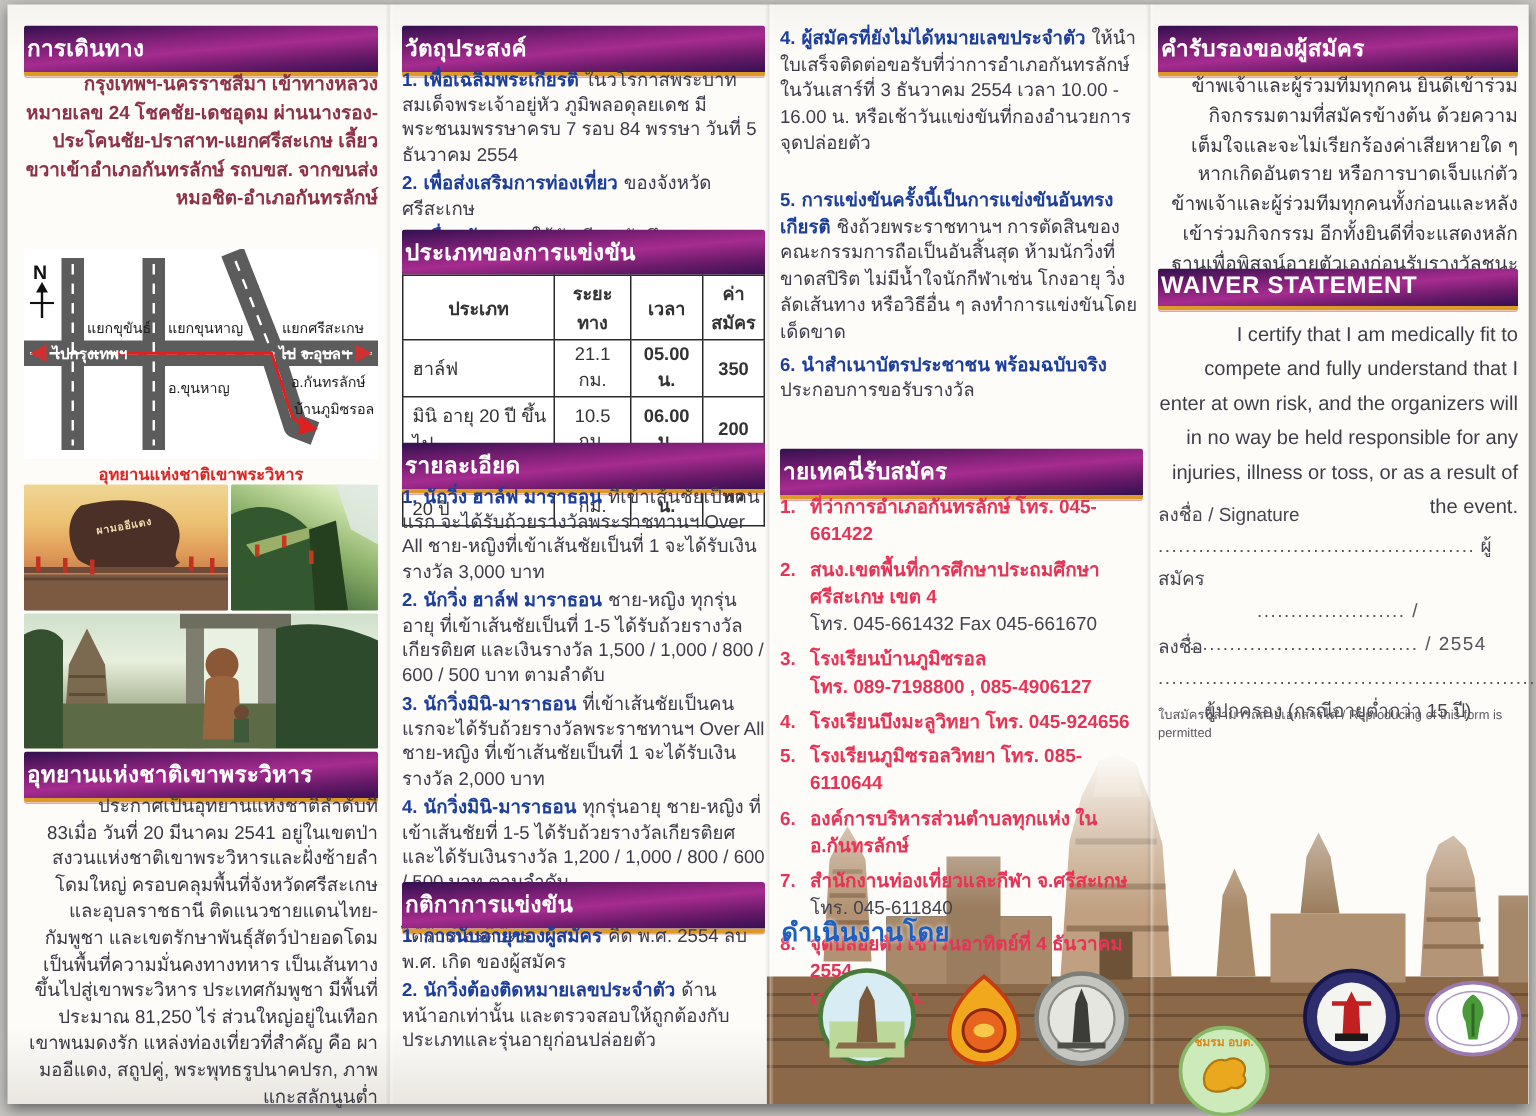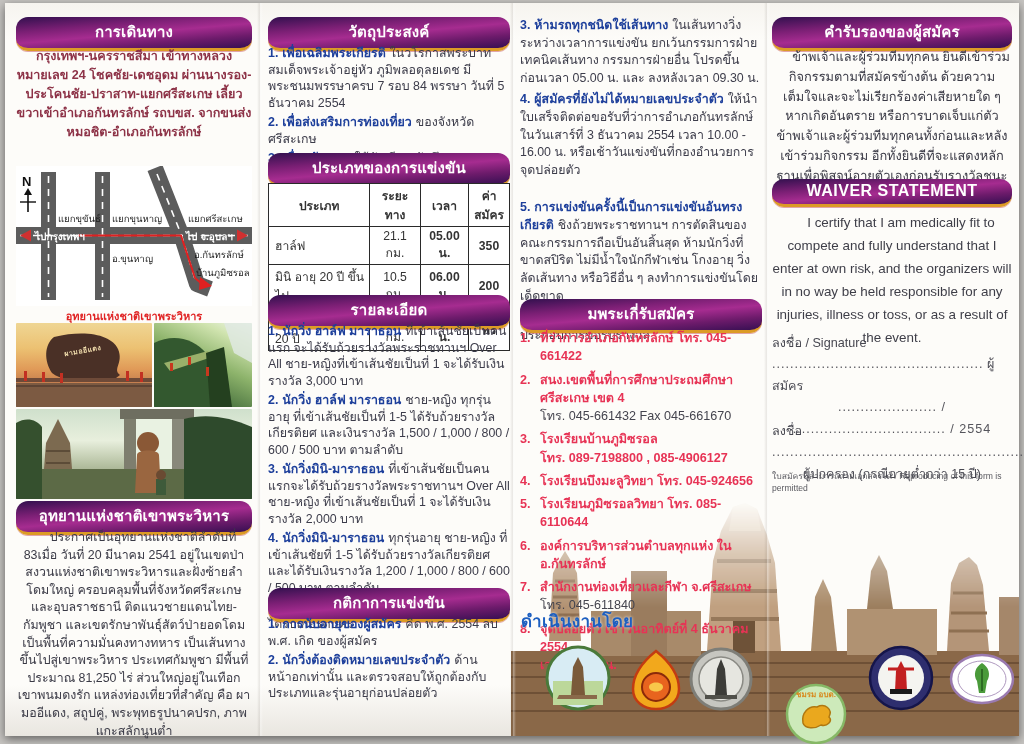--- a/index.html
+++ b/index.html
@@ -15,28 +15,28 @@
     box-shadow:0 3px 9px rgba(0,0,0,.5);
   }
   .panel{position:absolute;top:0;height:733px;z-index:2}
   #p1{left:9px;width:240px}
   #p2{left:261px;width:246px}
   #p3{left:513px;width:246px}
   #p4{left:765px;width:244px}
   .sec{position:absolute;left:2px;right:2px}
   .hdr{
     background:linear-gradient(175deg,#31104e 0%,#7a1f74 30%,#a62c90 52%,#6d1b6b 75%,#360f52 100%);
-    color:#fff;text-align:center;font-weight:bold;font-size:15px;
-    padding:3px 2px 4px;border-radius:12px;
+    color:#fff;font-weight:bold;font-size:15px;
+    padding:3px 2px 4px;border-radius:2px;
     border-bottom:3px solid #dc9b26;
     box-shadow:0 1px 0 rgba(190,60,70,.45);
     letter-spacing:.2px;white-space:nowrap;overflow:hidden;
   }
   .hdr.small{font-size:10.6px;padding:4px 1px 5px;letter-spacing:-.2px}
-  .body-txt{font-size:12.6px;line-height:1.5;color:#3a3a46;text-align:center}
+  .body-txt{font-size:12.6px;line-height:1.5;color:#3a3a46;text-align:right}
   .maroon{color:#8d3247}
   .indent{text-indent:18px}
   .li{font-size:12.4px;line-height:1.33;color:#3c3c4a;margin-bottom:3px}
   .li .num,.li .lead{color:#1d3f9b;font-weight:bold;margin-right:4px}
   .dest{color:#e02424;font-weight:bold;font-size:11px;text-align:center}
   
   table.race{width:100%;border-collapse:collapse;background:#fff}
   table.race th,table.race td{
     border:1.4px solid #2a2a2a;font-size:12.2px;color:#333;
     padding:2px 3px;text-align:center;height:20px;
@@ -243,27 +243,26 @@
 
     <div class="sec hdr" style="top:585px">กติกาการแข่งขัน</div>
     <div class="sec" style="top:613px">
       <div class="li"><span class="num">1.</span><span class="lead">การนับอายุของผู้สมัคร</span><span>คิด พ.ศ. 2554 ลบ พ.ศ. เกิด ของผู้สมัคร</span></div>
       <div class="li"><span class="num">2.</span><span class="lead">นักวิ่งต้องติดหมายเลขประจำตัว</span><span>ด้านหน้าอกเท่านั้น และตรวจสอบให้ถูกต้องกับประเภทและรุ่นอายุก่อนปล่อยตัว</span></div>
     </div>
   </div>
 
   <div class="panel" id="p3">
     <div class="sec" style="top:14px">
-      <div class="li" style="line-height:1.42;margin-bottom:4px"><span class="num">3.</span><span class="lead">ห้ามรถทุกชนิดใช้เส้นทาง</span><span>ในเส้นทางวิ่งระหว่างเวลาการแข่งขัน ยกเว้นกรรมการฝ่ายเทคนิคเส้นทาง กรรมการฝ่ายอื่น โปรดขึ้นก่อนเวลา 05.00 น. และ ลงหลังเวลา 09.30 น.</span></div>
       <div class="li" style="line-height:1.42;margin-bottom:20px"><span class="num">4.</span><span class="lead">ผู้สมัครที่ยังไม่ได้หมายเลขประจำตัว</span><span>ให้นำใบเสร็จติดต่อขอรับที่ว่าการอำเภอกันทรลักษ์ ในวันเสาร์ที่ 3 ธันวาคม 2554 เวลา 10.00 - 16.00 น. หรือเช้าวันแข่งขันที่กองอำนวยการจุดปล่อยตัว</span></div>
       <div class="li" style="line-height:1.42;margin-bottom:4px"><span class="num">5.</span><span class="lead">การแข่งขันครั้งนี้เป็นการแข่งขันอันทรงเกียรติ</span><span>ชิงถ้วยพระราชทานฯ การตัดสินของคณะกรรมการถือเป็นอันสิ้นสุด ห้ามนักวิ่งที่ขาดสปิริต ไม่มีน้ำใจนักกีฬาเช่น โกงอายุ วิ่งลัดเส้นทาง หรือวิธีอื่น ๆ ลงทำการแข่งขันโดยเด็ดขาด</span></div>
       <div class="li" style="line-height:1.42"><span class="num">6.</span><span class="lead">นำสำเนาบัตรประชาชน พร้อมฉบับจริง</span><span>ประกอบการขอรับรางวัล</span></div>
     </div>
 
-    <div class="sec hdr" style="top:296px">มพระเกี่รับสมัคร</div>
+    <div class="sec hdr" style="top:296px">ายเทคนี่รับสมัคร</div>
     <div class="sec" style="top:326px">
       <div class="vli"><span class="num">1.</span><span>ที่ว่าการอำเภอกันทรลักษ์ โทร. 045-661422</span></div>
       <div class="vli"><span class="num">2.</span><span>สนง.เขตพื้นที่การศึกษาประถมศึกษาศรีสะเกษ เขต 4</span><span class="vsub dark">โทร. 045-661432 Fax 045-661670</span></div>
       <div class="vli"><span class="num">3.</span><span>โรงเรียนบ้านภูมิซรอล</span><span class="vsub">โทร. 089-7198800 , 085-4906127</span></div>
       <div class="vli"><span class="num">4.</span><span>โรงเรียนบึงมะลูวิทยา โทร. 045-924656</span></div>
       <div class="vli"><span class="num">5.</span><span>โรงเรียนภูมิซรอลวิทยา โทร. 085-6110644</span></div>
       <div class="vli"><span class="num">6.</span><span>องค์การบริหารส่วนตำบลทุกแห่ง ใน อ.กันทรลักษ์</span></div>
       <div class="vli"><span class="num">7.</span><span>สำนักงานท่องเที่ยวและกีฬา จ.ศรีสะเกษ</span><span class="vsub dark">โทร. 045-611840</span></div>
       <div class="vli"><span class="num">8.</span><span>จุดปล่อยตัว เช้าวันอาทิตย์ที่ 4 ธันวาคม 2554</span><span class="vsub">เวลา 05.00 น.</span></div>
     </div>

